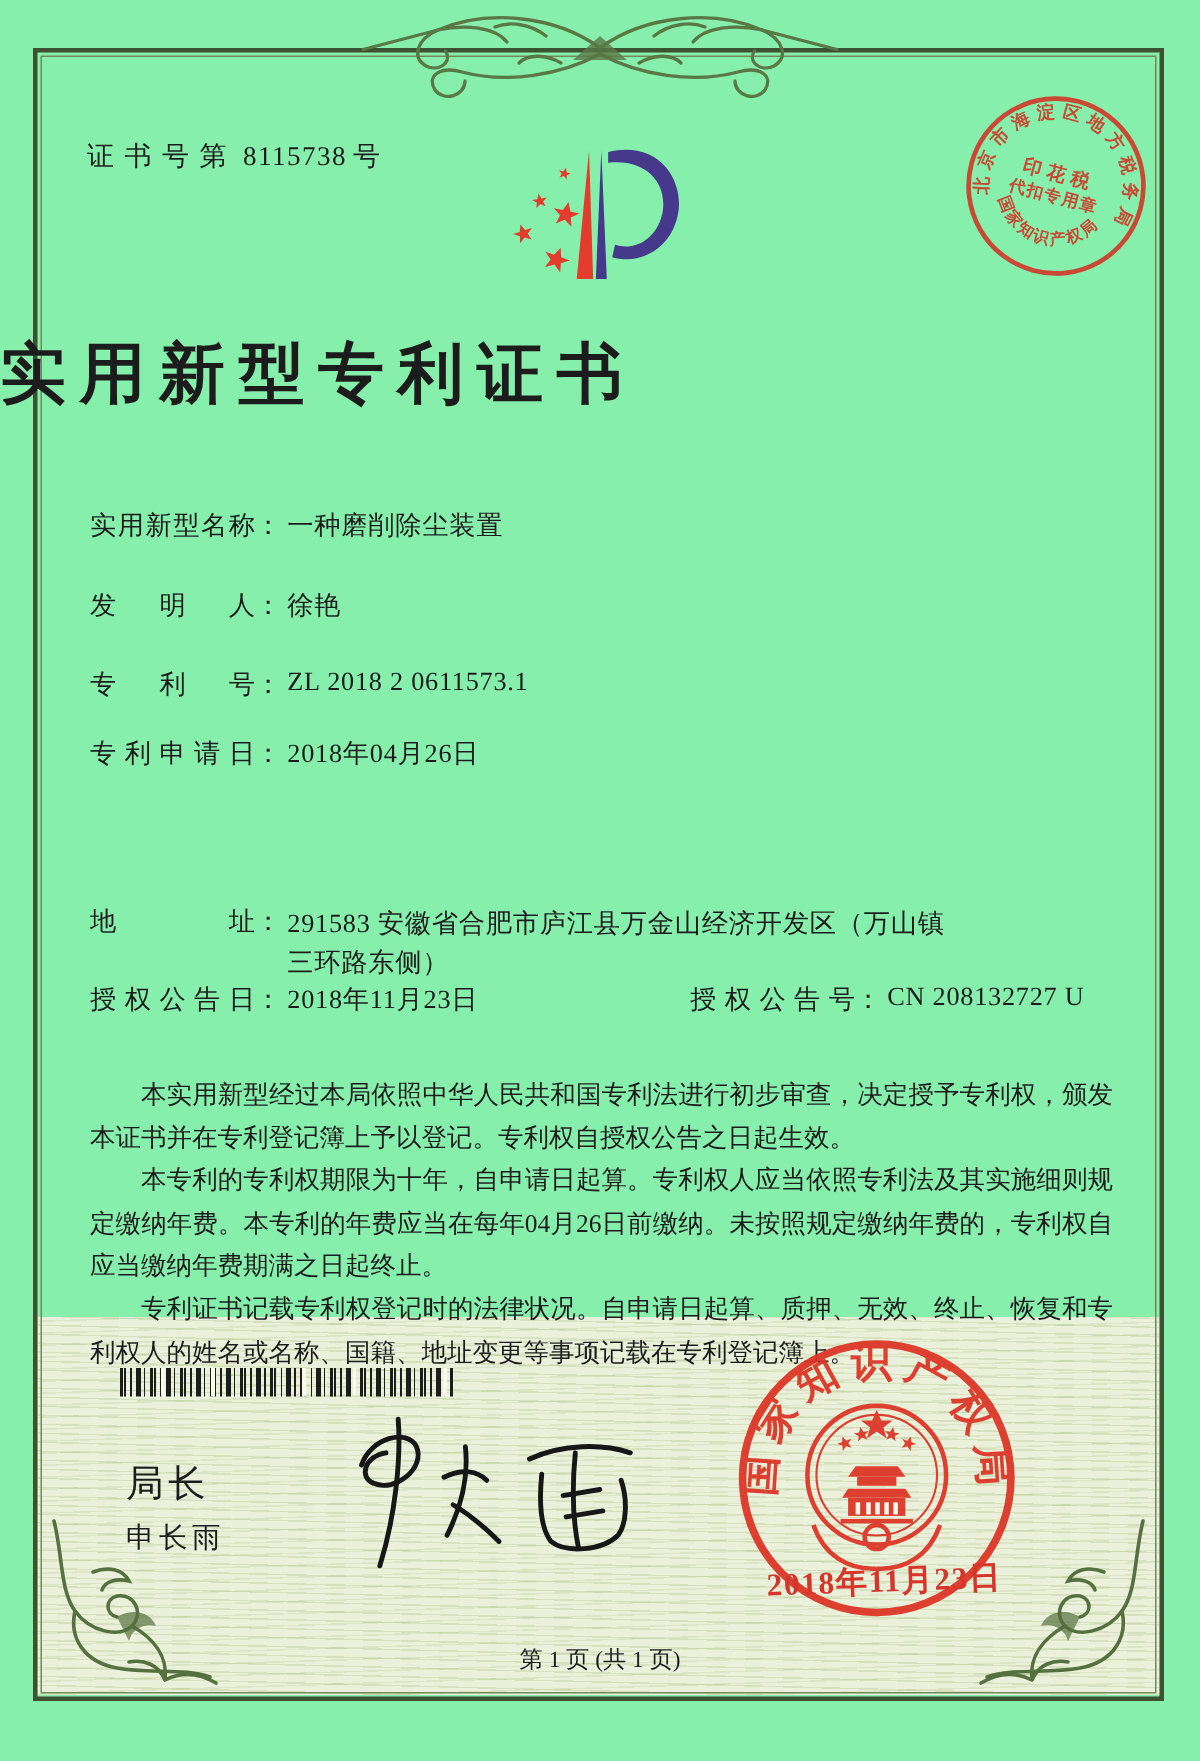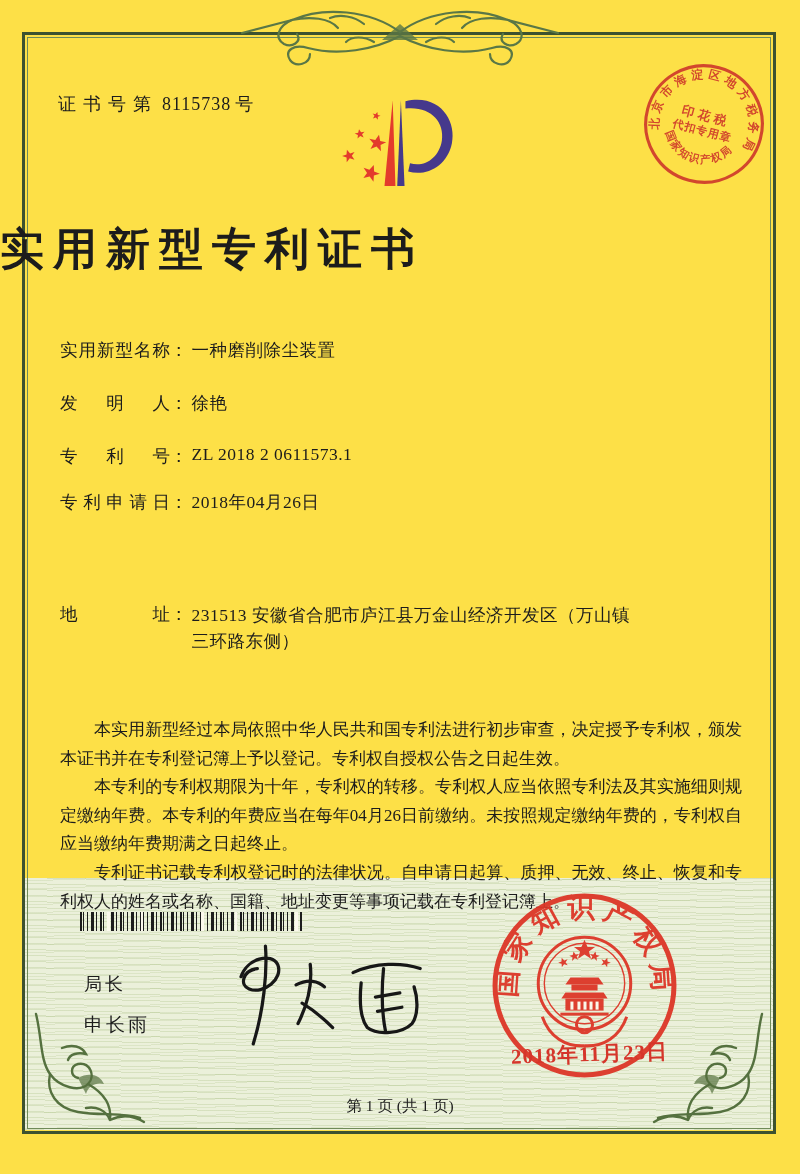--- a/index.html
+++ b/index.html
@@ -1,17 +1,17 @@
 <!DOCTYPE html>
 <html><head>
 <meta charset="utf-8">
 <style>
   html,body{margin:0;padding:0;}
   body{font-family:"Liberation Serif","DejaVu Serif",serif;}
-  .page{position:relative;width:800px;height:1174px;background:#fde047;overflow:hidden;color:#1c1c1c;}
+  .page{position:relative;width:800px;height:1174px;background:#86efac;overflow:hidden;color:#1c1c1c;}
   
   .green-band{position:absolute;left:25px;top:878px;width:748px;height:252px;z-index:1;
     background:
       repeating-linear-gradient(1.5deg, rgba(140,170,92,.22) 0 1px, transparent 1px 6px),
       repeating-linear-gradient(-1.8deg, rgba(140,170,92,.16) 0 1px, transparent 1px 8px),
       #ebf0da;}
   
   .frame{position:absolute;left:22px;top:32px;width:748px;height:1096px;border:3px solid #3d5230;z-index:2;pointer-events:none;}
   .frame::after{content:"";position:absolute;inset:2px;border:1px solid #6f8a58;}
   .orn-top{position:absolute;left:240px;top:6px;width:320px;height:60px;z-index:3;}
@@ -33,21 +33,21 @@
   .addr-val{width:470px;line-height:26px;}
   .grant-no{position:absolute;left:400px;top:0;}
   
   .body-text{position:absolute;left:60px;top:692px;width:682px;font-size:17px;line-height:28.6px;text-align:justify;z-index:4;margin-top:24px;}
   .body-text p{margin:0;text-indent:2em;}
   
   .barcode{position:absolute;left:80px;top:912px;width:222px;height:19px;z-index:4;
     background:
       repeating-linear-gradient(90deg, transparent 0 27px, #fbf8ec 27px 30px, transparent 30px 61px, #fbf8ec 61px 63px, transparent 63px 94px),
       repeating-linear-gradient(90deg,#1d1d1d 0 2px,transparent 2px 3px,#1d1d1d 3px 4px,transparent 4px 7px,#1d1d1d 7px 8px,transparent 8px 11px,#1d1d1d 11px 14px,transparent 14px 16px,#1d1d1d 16px 17px,transparent 17px 20px);}
-  .chief-title{position:absolute;left:84px;top:972px;font-size:18px;letter-spacing:3px;z-index:4;font-family:"Liberation Sans","DejaVu Sans",sans-serif;}
+  .chief-title{position:absolute;left:84px;top:972px;font-size:25px;letter-spacing:3px;z-index:4;font-family:"Liberation Sans","DejaVu Sans",sans-serif;}
   .chief-name{position:absolute;left:84px;top:1012px;font-size:19px;letter-spacing:3px;z-index:4;font-family:Liberation Serif, serif;}
   .signature{position:absolute;left:212px;top:938px;width:225px;height:112px;z-index:4;}
   .seal{position:absolute;left:487px;top:888px;width:196px;height:196px;z-index:4;opacity:.94;}
   .seal-date{position:absolute;left:497px;top:1040px;width:185px;font-size:21px;font-weight:bold;color:#d5352a;letter-spacing:1px;transform:rotate(-2deg);z-index:5;text-align:center;white-space:nowrap;}
   .footer{position:absolute;left:0;top:1096px;width:100%;text-align:center;font-size:15.5px;z-index:4;}
 </style>
 </head>
 <body>
 
 <div class="page">
@@ -135,26 +135,30 @@
   <div class="frow" style="top:338px">
     <span class="flabel">实用新型名称</span><span class="colon">：</span><span class="fvalue">一种磨削除尘装置</span>
   </div>
   <div class="frow" style="top:444px">
     <span class="flabel">专利号</span><span class="colon">：</span><span class="fvalue">ZL 2018 2 0611573.1</span>
   </div>
   <div class="frow" style="top:490px">
     <span class="flabel">专利申请日</span><span class="colon">：</span><span class="fvalue">2018年04月26日</span>
   </div>
   <div class="frow" style="top:602px">
-    <span class="flabel">地址</span><span class="colon">：</span><span class="fvalue addr-val"><span>231513 安徽省合肥市庐江县万金山经济开发区（万山镇</span><br><span>三环路东侧）</span></span>
+    <span class="flabel">地址</span><span class="colon">：</span><span class="fvalue addr-val"><span>291583 安徽省合肥市庐江县万金山经济开发区（万山镇</span><br><span>三环路东侧）</span></span>
+  </div>
+  <div class="frow" style="top:654px">
+    <span class="flabel">授权公告日</span><span class="colon">：</span><span class="fvalue">2018年11月23日</span>
+    <span class="grant-no"><span class="flabel">授权公告号</span><span class="colon">：</span><span class="fvalue">CN 208132727 U</span></span>
   </div>
 
   <div class="body-text">
     <p>本实用新型经过本局依照中华人民共和国专利法进行初步审查，决定授予专利权，颁发本证书并在专利登记簿上予以登记。专利权自授权公告之日起生效。</p>
-    <p>本专利的专利权期限为十年，专利权的转移。专利权人应当依照专利法及其实施细则规定缴纳年费。本专利的年费应当在每年04月26日前缴纳。未按照规定缴纳年费的，专利权自应当缴纳年费期满之日起终止。</p>
+    <p>本专利的专利权期限为十年，自申请日起算。专利权人应当依照专利法及其实施细则规定缴纳年费。本专利的年费应当在每年04月26日前缴纳。未按照规定缴纳年费的，专利权自应当缴纳年费期满之日起终止。</p>
     <p>专利证书记载专利权登记时的法律状况。自申请日起算、质押、无效、终止、恢复和专利权人的姓名或名称、国籍、地址变更等事项记载在专利登记簿上。</p>
   </div>
 
   <div class="barcode"></div>
 
   <div class="chief-title">局长</div>
   <div class="chief-name">申长雨</div>
 
   <svg class="signature" viewBox="0 0 220 110">
     <g stroke="#171717" stroke-width="3.2" fill="none" stroke-linecap="round" stroke-linejoin="round">

